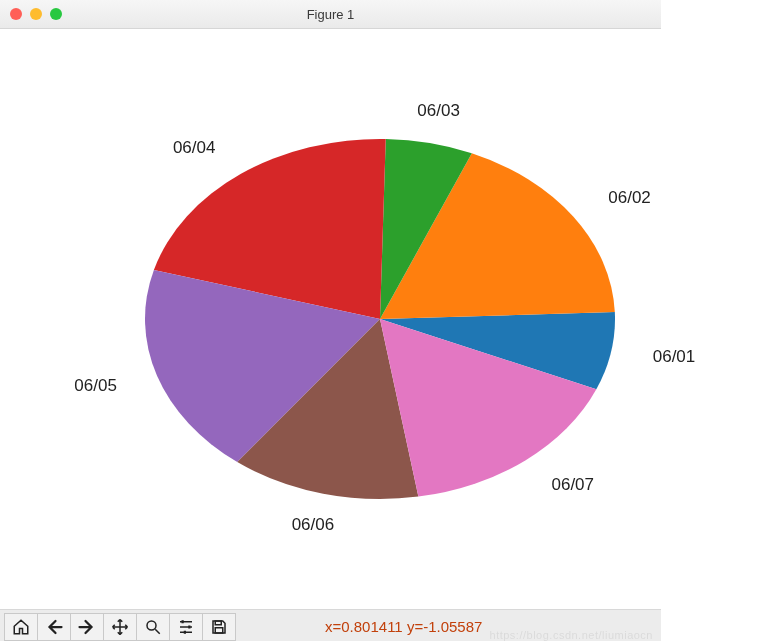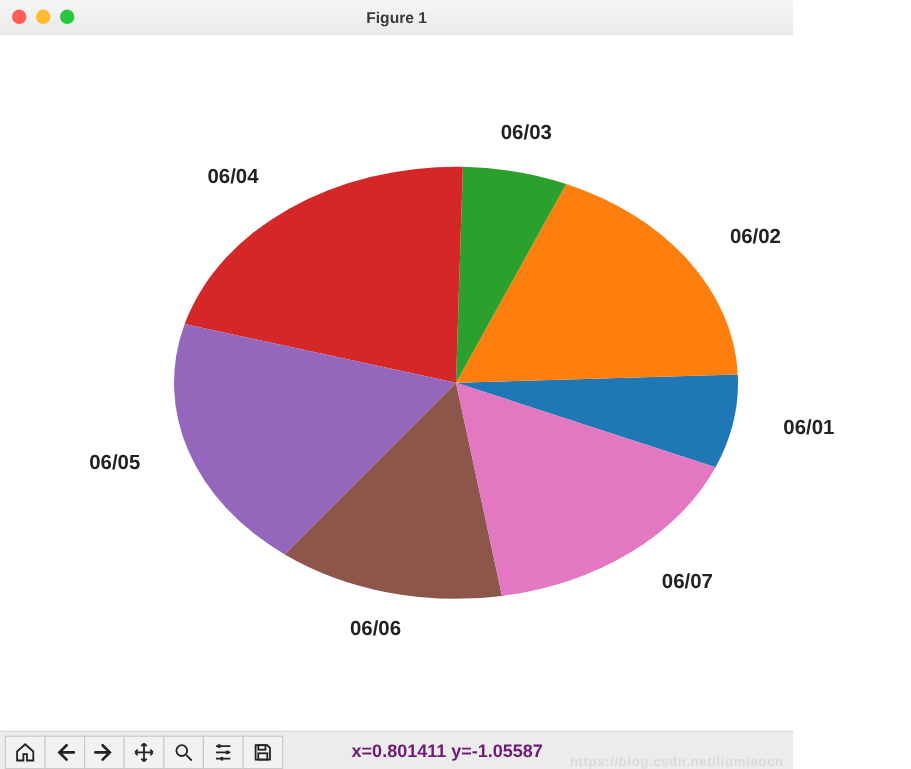--- a/index.html
+++ b/index.html
@@ -10,21 +10,20 @@
     font-family: "Helvetica Neue", Helvetica, Arial, sans-serif;
     overflow: hidden;
     background: #fff;
   }
   .window {
     width: 661px;
     height: 641px;
     display: flex;
     flex-direction: column;
     box-sizing: border-box;
-    font-weight: bold;
   }
   
   .titlebar {
     height: 28px;
     background: linear-gradient(#f6f6f6, #eaeaea);
     border-bottom: 1px solid #d6d6d6;
     position: relative;
     display: flex;
     align-items: center;
     justify-content: center;
@@ -79,23 +78,23 @@
     border: 1px solid #c9c9c9;
     background: #f2f2f2;
     display: flex;
     align-items: center;
     justify-content: center;
     margin-right: -1px;
     box-sizing: border-box;
   }
   .tbtn svg { display:block; }
   .status {
-    margin-left: 58px;
+    margin-left: 90px;
     font-size: 15px;
-    color: #701a75;
+    color: #c2410c;
   }
   .watermark {
     position: absolute;
     right: 8px;
     bottom: 2px;
     font-size: 11px;
     color: rgba(0,0,0,0.08);
     letter-spacing: 0.5px;
   }
 </style>

